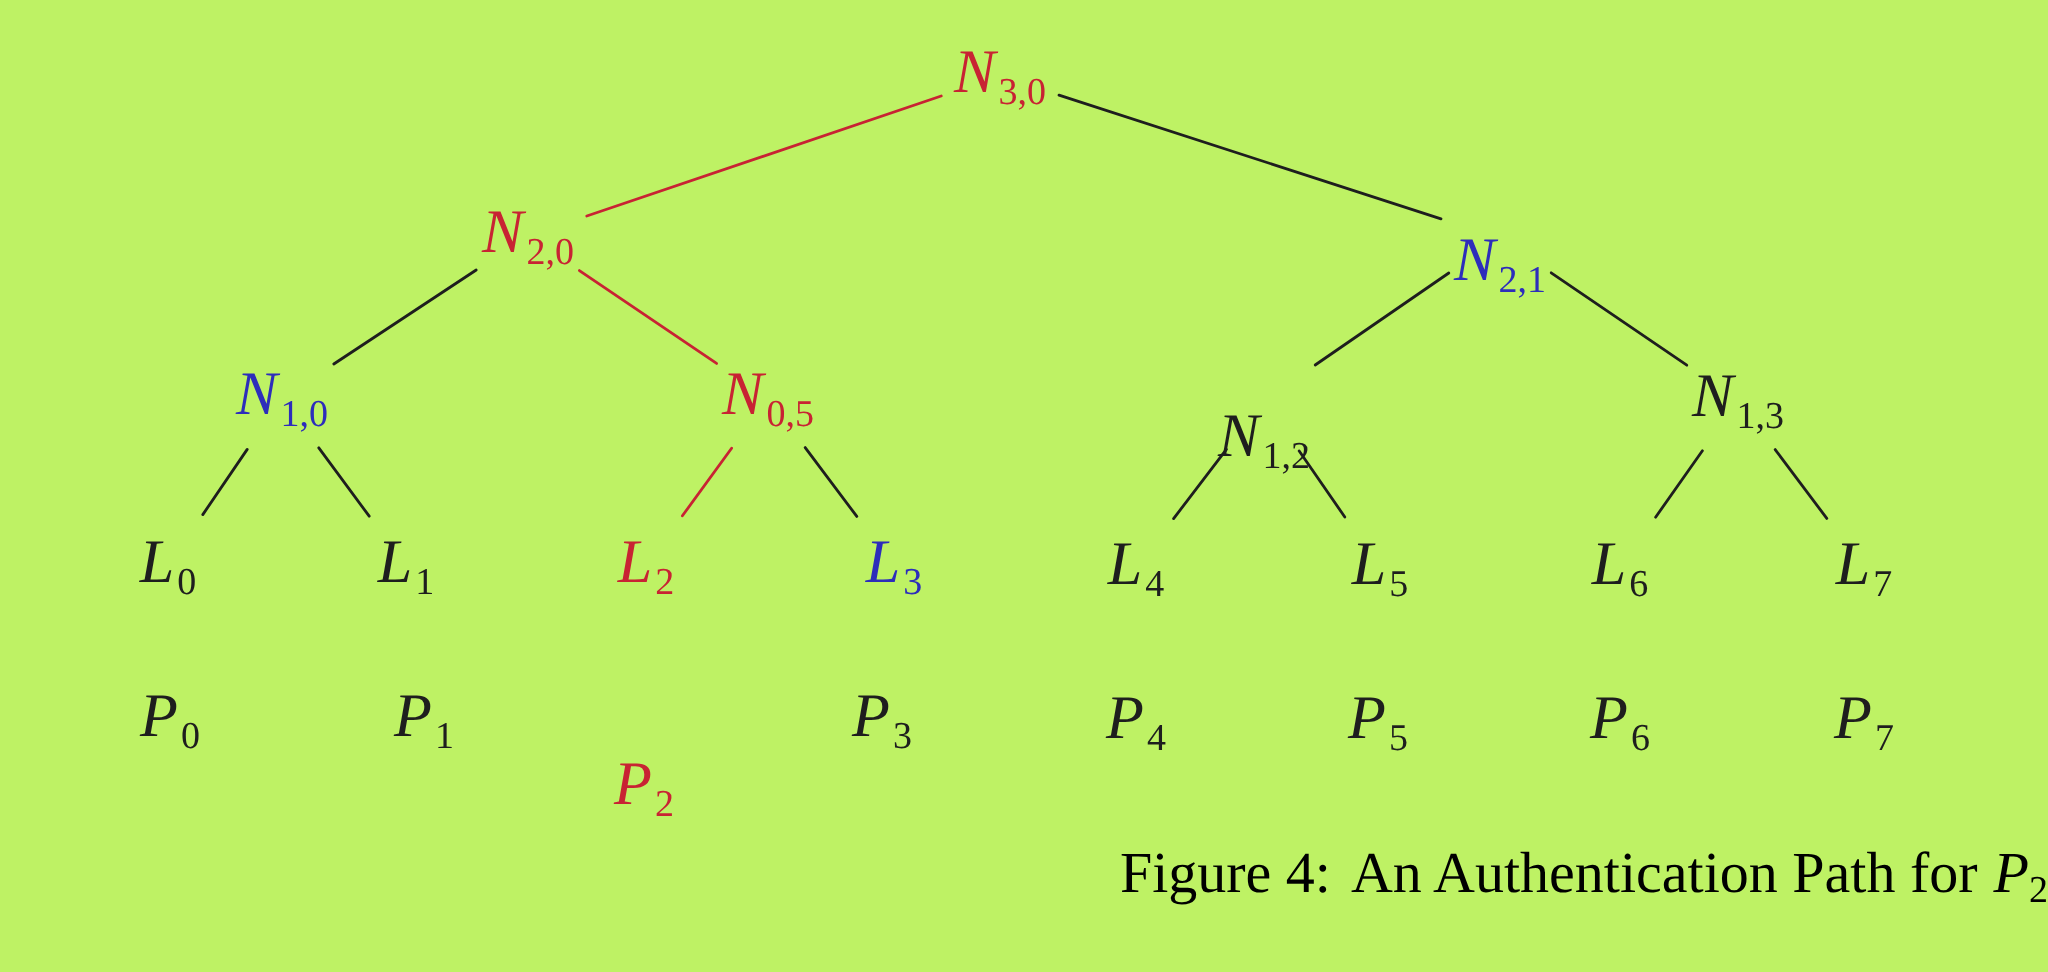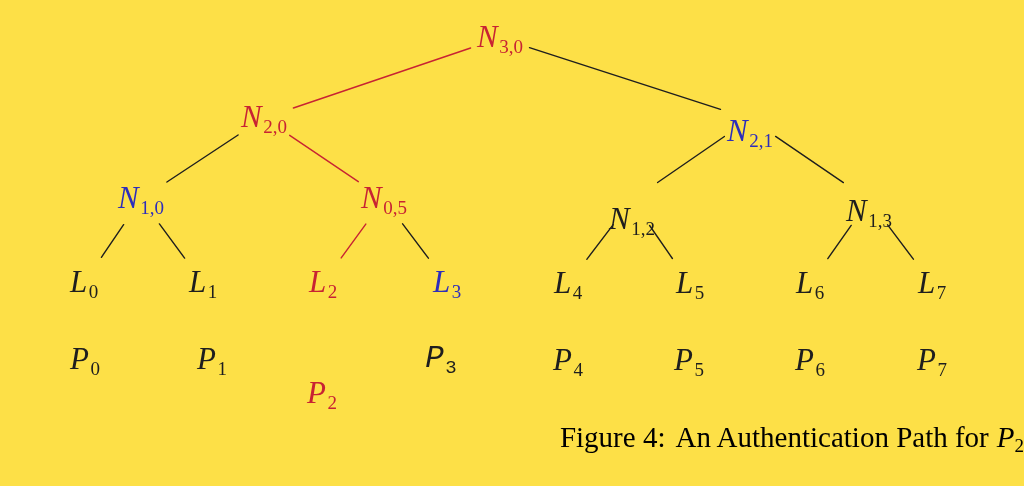--- a/index.html
+++ b/index.html
@@ -4,21 +4,21 @@
 <style>
   html, body {
     margin: 0;
     padding: 0;
     background: #ffffff;
   }
   .stage {
     position: relative;
     width: 1024px;
     height: 486px;
-    background: #fde047;
+    background: #bef264;
     font-family: "Liberation Serif", serif;
     overflow: hidden;
   }
   .edges-svg {
     position: absolute;
     left: 0;
     top: 0;
     width: 1024px;
     height: 486px;
   }
@@ -85,33 +85,33 @@
       <line x1="887.6" y1="224.8" x2="913.4" y2="259.2" stroke="#1e1e1e"></line>
     </svg>
 
   <div id="nodes-layer">
       <div class="node" style="left: 500px; top: 38px; color: rgb(200, 35, 51);"><span class="main">N</span><span class="sub">3,0</span></div>
       <div class="node" style="left: 264px; top: 118px; color: rgb(200, 35, 51);"><span class="main">N</span><span class="sub">2,0</span></div>
       <div class="node" style="left: 750px; top: 132px; color: rgb(45, 45, 187);"><span class="main">N</span><span class="sub">2,1</span></div>
       <div class="node" style="left: 141px; top: 199px; color: rgb(45, 45, 187);"><span class="main">N</span><span class="sub">1,0</span></div>
       <div class="node" style="left: 384px; top: 199px; color: rgb(200, 35, 51);"><span class="main">N</span><span class="sub">0,5</span></div>
       <div class="node" style="left: 632px; top: 200px; color: rgb(30, 30, 30); margin-top: 20px;"><span class="main">N</span><span class="sub">1,2</span></div>
-      <div class="node" style="left: 869px; top: 212px; color: rgb(30, 30, 30); text-align: center;"><span class="main">N</span><span class="sub">1,3</span></div>
+      <div class="node" style="left: 869px; top: 200px; color: rgb(30, 30, 30); text-align: center;"><span class="main">N</span><span class="sub">1,3</span></div>
       <div class="node" style="left: 84px; top: 283px; color: rgb(30, 30, 30);"><span class="main">L</span><span class="sub">0</span></div>
       <div class="node" style="left: 203px; top: 283px; color: rgb(30, 30, 30);"><span class="main">L</span><span class="sub">1</span></div>
       <div class="node" style="left: 323px; top: 283px; color: rgb(200, 35, 51);"><span class="main">L</span><span class="sub">2</span></div>
       <div class="node" style="left: 447px; top: 283px; color: rgb(45, 45, 187);"><span class="main">L</span><span class="sub">3</span></div>
       <div class="node" style="left: 568px; top: 284px; color: rgb(30, 30, 30);"><span class="main">L</span><span class="sub">4</span></div>
       <div class="node" style="left: 690px; top: 284px; color: rgb(30, 30, 30);"><span class="main">L</span><span class="sub">5</span></div>
       <div class="node" style="left: 810px; top: 284px; color: rgb(30, 30, 30);"><span class="main">L</span><span class="sub">6</span></div>
       <div class="node" style="left: 932px; top: 284px; color: rgb(30, 30, 30);"><span class="main">L</span><span class="sub">7</span></div>
       <div class="node" style="left: 85px; top: 360px; color: rgb(30, 30, 30);"><span class="main">P</span><span class="sub">0</span></div>
       <div class="node" style="left: 212px; top: 360px; color: rgb(30, 30, 30);"><span class="main">P</span><span class="sub">1</span></div>
       <div class="node" style="left: 322px; top: 360px; color: rgb(200, 35, 51); margin-top: 34px;"><span class="main">P</span><span class="sub">2</span></div>
-      <div class="node" style="left: 441px; top: 360px; color: rgb(30, 30, 30); font-family: Liberation Mono, monospace;"><span class="main">P</span><span class="sub">3</span></div>
+      <div class="node" style="left: 441px; top: 360px; color: rgb(30, 30, 30);"><span class="main">P</span><span class="sub">3</span></div>
       <div class="node" style="left: 568px; top: 361px; color: rgb(30, 30, 30);"><span class="main">P</span><span class="sub">4</span></div>
       <div class="node" style="left: 689px; top: 361px; color: rgb(30, 30, 30);"><span class="main">P</span><span class="sub">5</span></div>
       <div class="node" style="left: 810px; top: 361px; color: rgb(30, 30, 30);"><span class="main">P</span><span class="sub">6</span></div>
       <div class="node" style="left: 932px; top: 361px; color: rgb(30, 30, 30);"><span class="main">P</span><span class="sub">7</span></div>
     </div>
 
   <div class="caption">
     <span class="prefix">Figure 4:</span><span>An Authentication Path for</span><span class="it">P</span><span class="sub">2</span>
   </div>
 </div>

